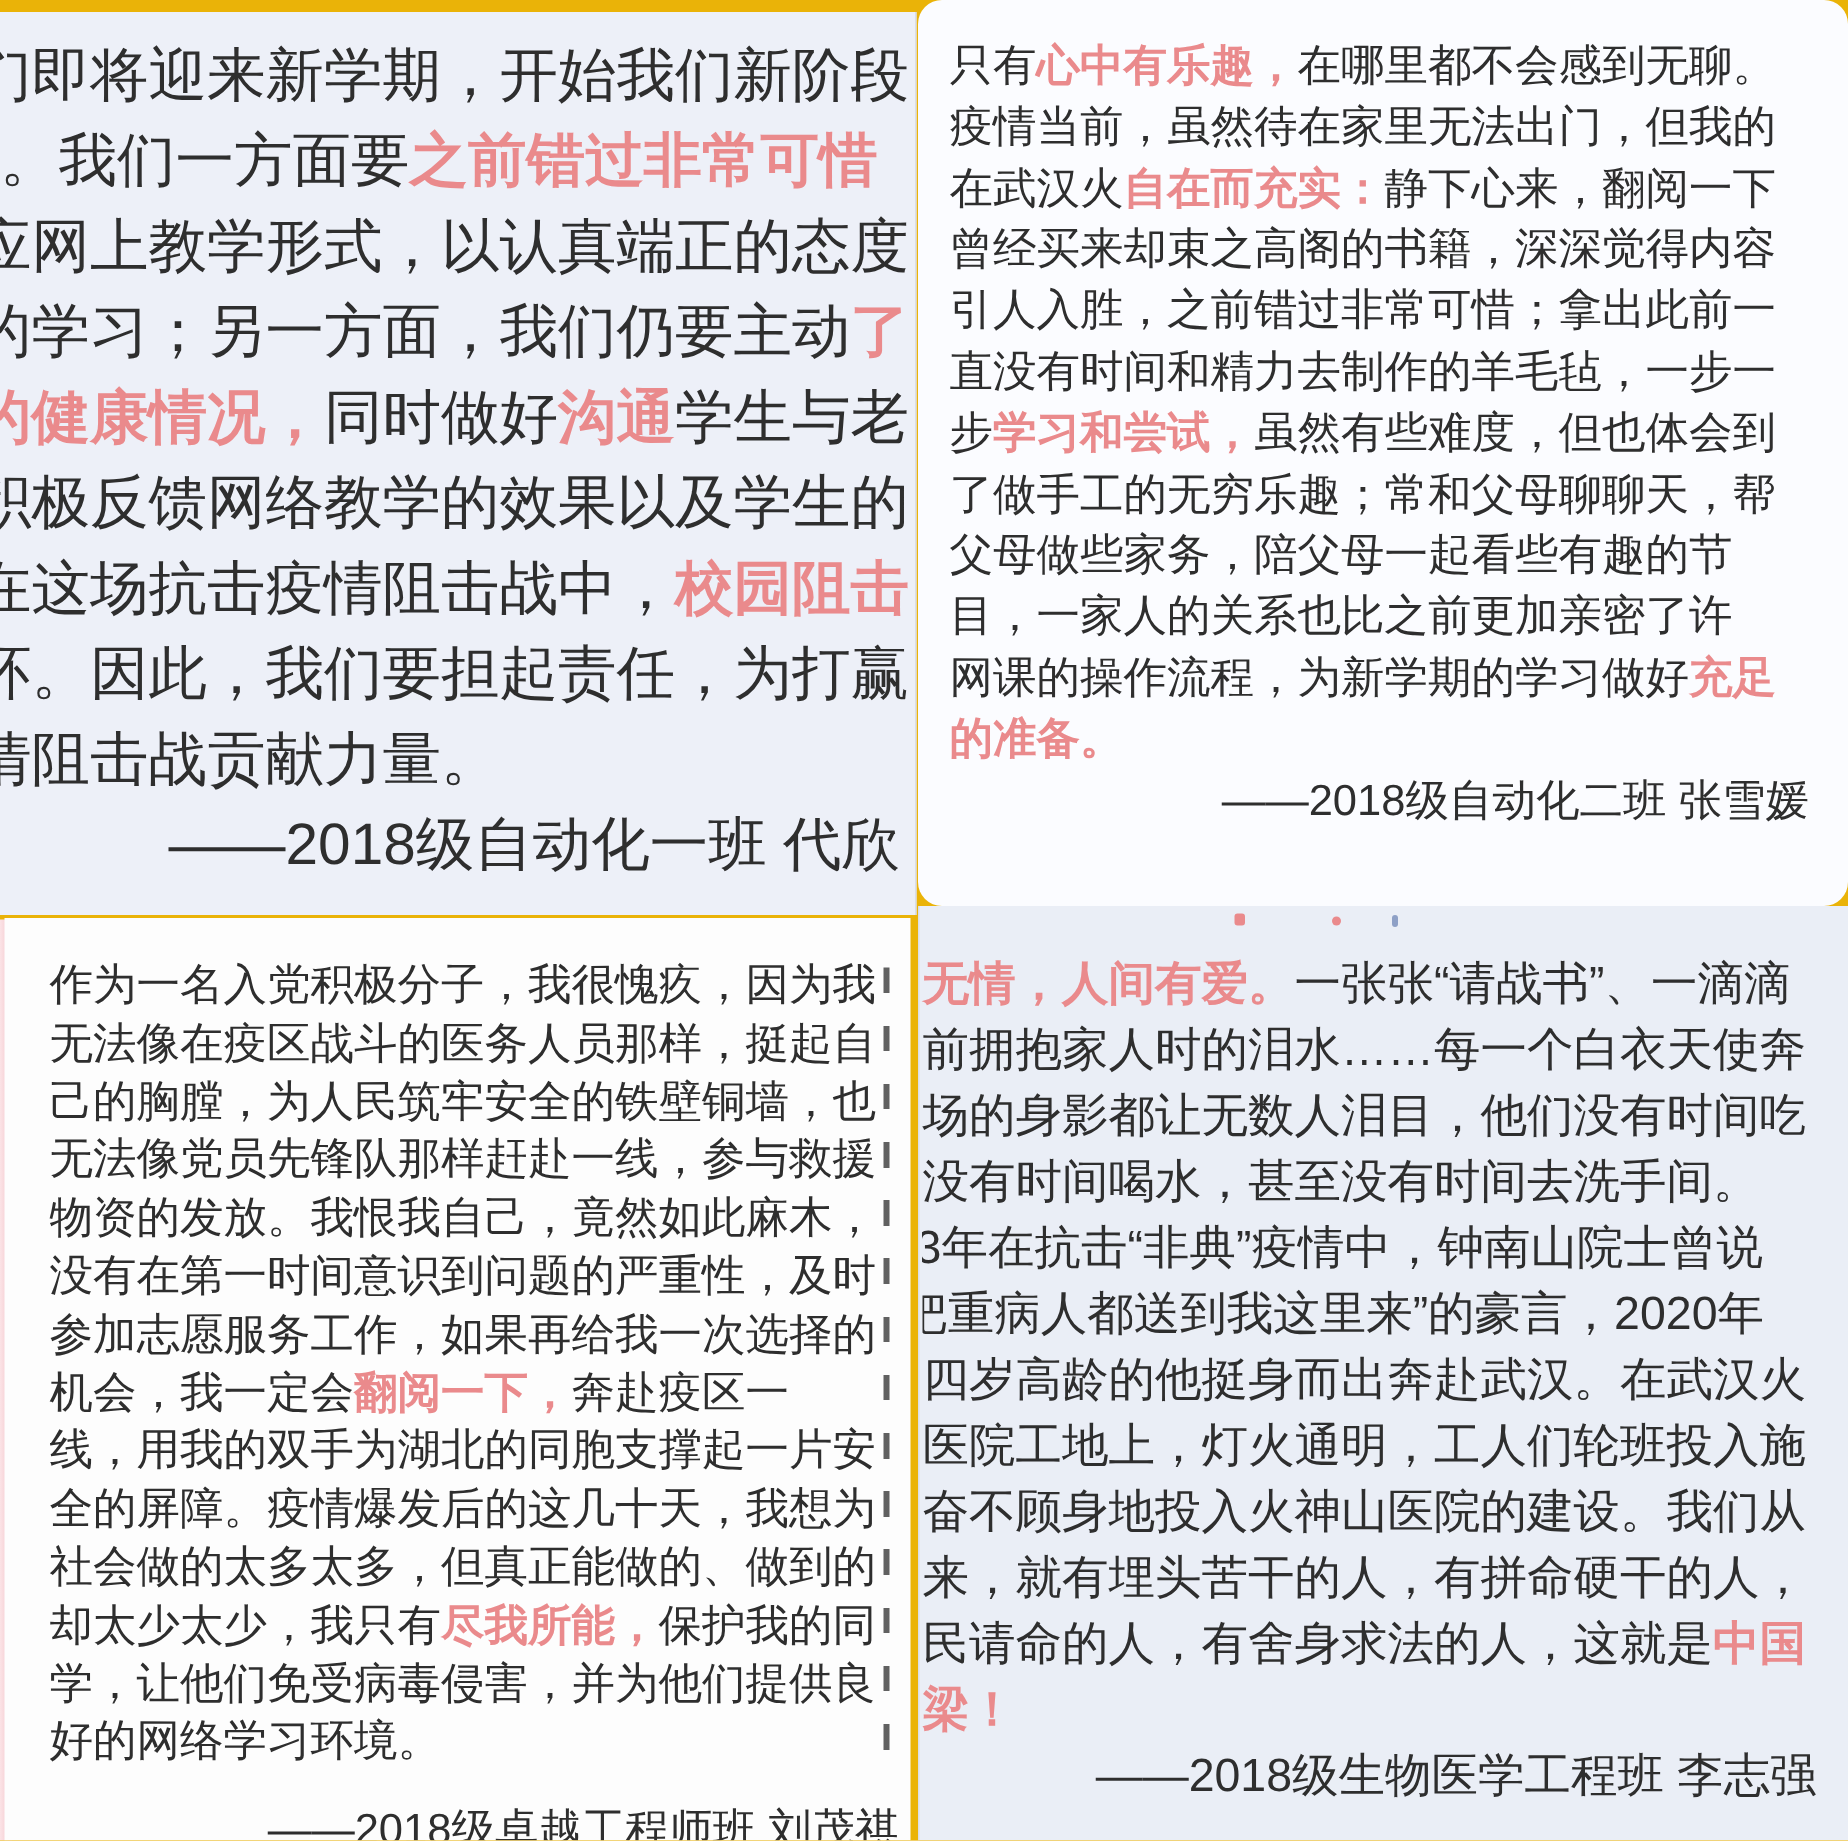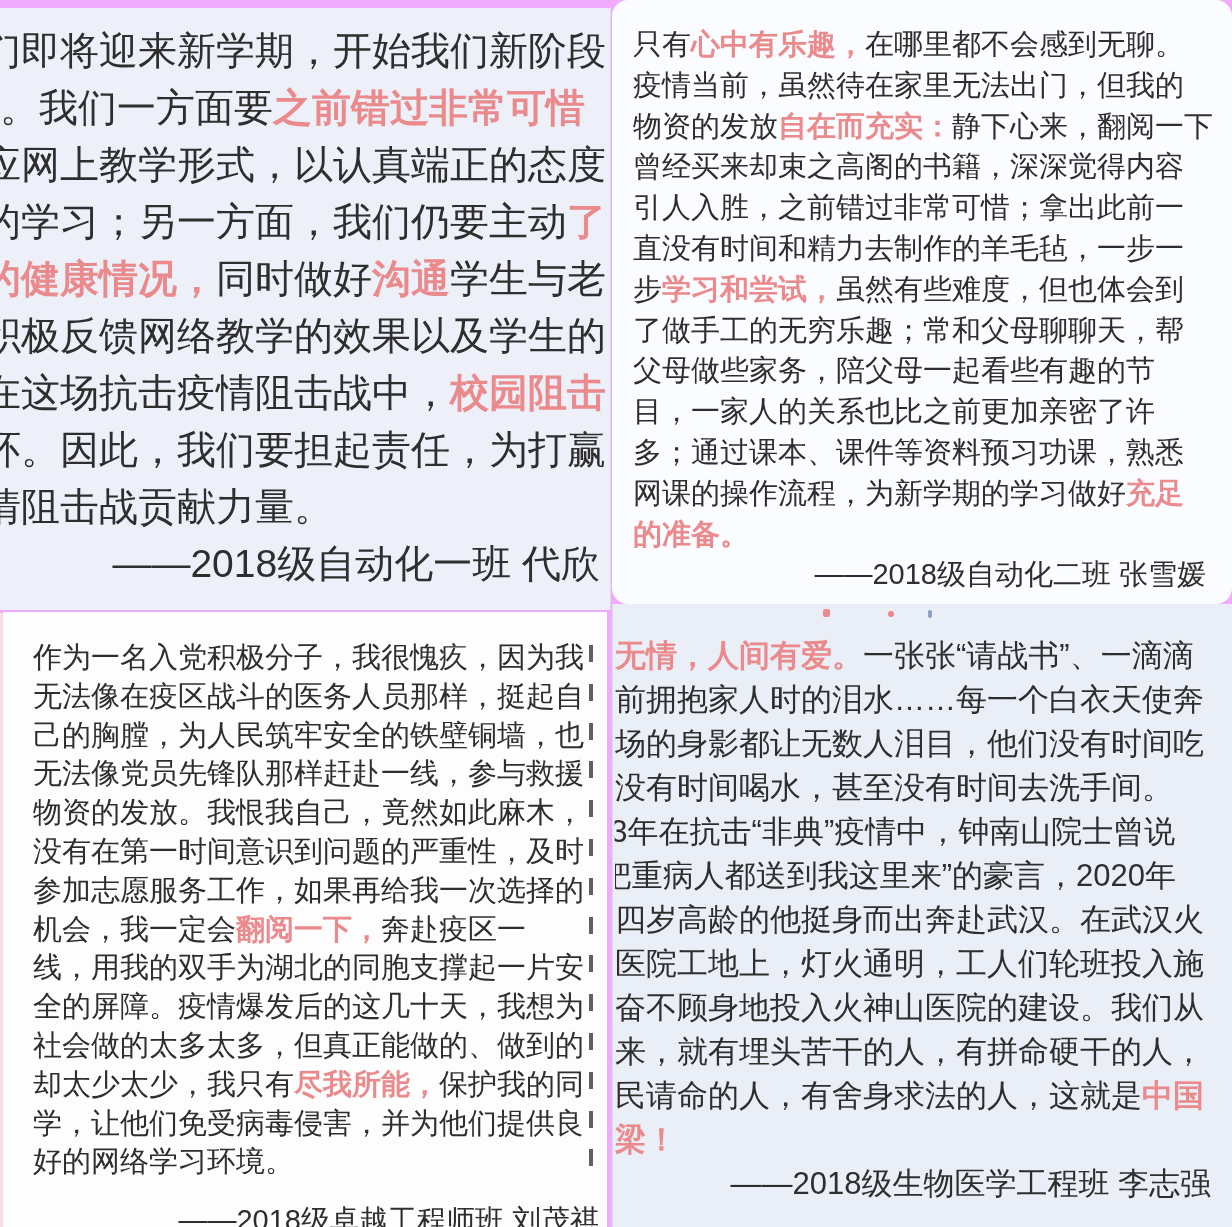--- a/index.html
+++ b/index.html
@@ -2,21 +2,21 @@
 <html style="--highlight: #ea8a8c; --body_text: #2e2e2e; --lavender_top_left: #edf0f8; --lavender_bottom_right: #eaeef6; --top_right_bg: #fbfcff; --white_card: #fdfdfd; --pink_strip_light: #fbe3e6; --pink_strip_dark: #f2c1c7; --edge_line: #d9dee9; --sliver_dash: #454545; --fragment_blue: #8ea0c6;"><head>
 <meta charset="utf-8">
 <style>
   html,body{margin:0;padding:0;}
   body{
     width:1232px;height:1227px;
     background:#ffffff;
     font-family:"Liberation Sans","DejaVu Sans",sans-serif;
     color:var(--body_text,#2e2e2e);
   }
-  .page{position:relative;width:1232px;height:1227px;overflow:hidden;background:#f0abfc;}
+  .page{position:relative;width:1232px;height:1227px;overflow:hidden;background:#eab308;}
   .quad{position:absolute;overflow:hidden;}
   .lines{position:relative;}
   .line{white-space:nowrap;color:var(--body_text,#2e2e2e);}
   .line.right{text-align:right;}
   .red{color:var(--highlight,#ea8a8c);font-weight:700;}
   
   .cutw{display:inline-block;clip-path:inset(0 0 0 46%);margin-left:-0.46em;}
   .cutn{display:inline-block;clip-path:inset(0 0 0 25%);margin-left:-0.15em;}
 
   
@@ -69,29 +69,28 @@
         <div class="line"><span class="cutw">环</span><span>。因此，我们要担起责任，为打赢</span></div>
         <div class="line"><span class="cutw">情</span><span>阻击战贡献力量。</span></div>
         <div class="line right"><span>——2018级自动化一班 代欣</span></div>
       </div>
   </section>
 
   <section class="quad q-tr">
     <div class="lines">
         <div class="line"><span>只有</span><span class="red">心中有乐趣，</span><span>在哪里都不会感到无聊。</span></div>
         <div class="line"><span>疫情当前，虽然待在家里无法出门，但我的</span></div>
-        <div class="line"><span>物资的发放</span><span class="red">自在而充实：</span><span>静下心来，翻阅一下</span></div>
+        <div class="line"><span>在武汉火</span><span class="red">自在而充实：</span><span>静下心来，翻阅一下</span></div>
         <div class="line"><span>曾经买来却束之高阁的书籍，深深觉得内容</span></div>
         <div class="line"><span>引人入胜，之前错过非常可惜；拿出此前一</span></div>
         <div class="line"><span>直没有时间和精力去制作的羊毛毡，一步一</span></div>
         <div class="line"><span>步</span><span class="red">学习和尝试，</span><span>虽然有些难度，但也体会到</span></div>
         <div class="line"><span>了做手工的无穷乐趣；常和父母聊聊天，帮</span></div>
         <div class="line"><span>父母做些家务，陪父母一起看些有趣的节</span></div>
         <div class="line"><span>目，一家人的关系也比之前更加亲密了许</span></div>
-        <div class="line"><span>多；通过课本、课件等资料预习功课，熟悉</span></div>
         <div class="line"><span>网课的操作流程，为新学期的学习做好</span><span class="red">充足</span></div>
         <div class="line"><span class="red">的准备。</span></div>
         <div class="line right"><span>——2018级自动化二班 张雪媛</span></div>
       </div>
   </section>
 
   <div class="pink-strip"></div>
 
   <section class="quad q-bl">
     <div class="lines">

